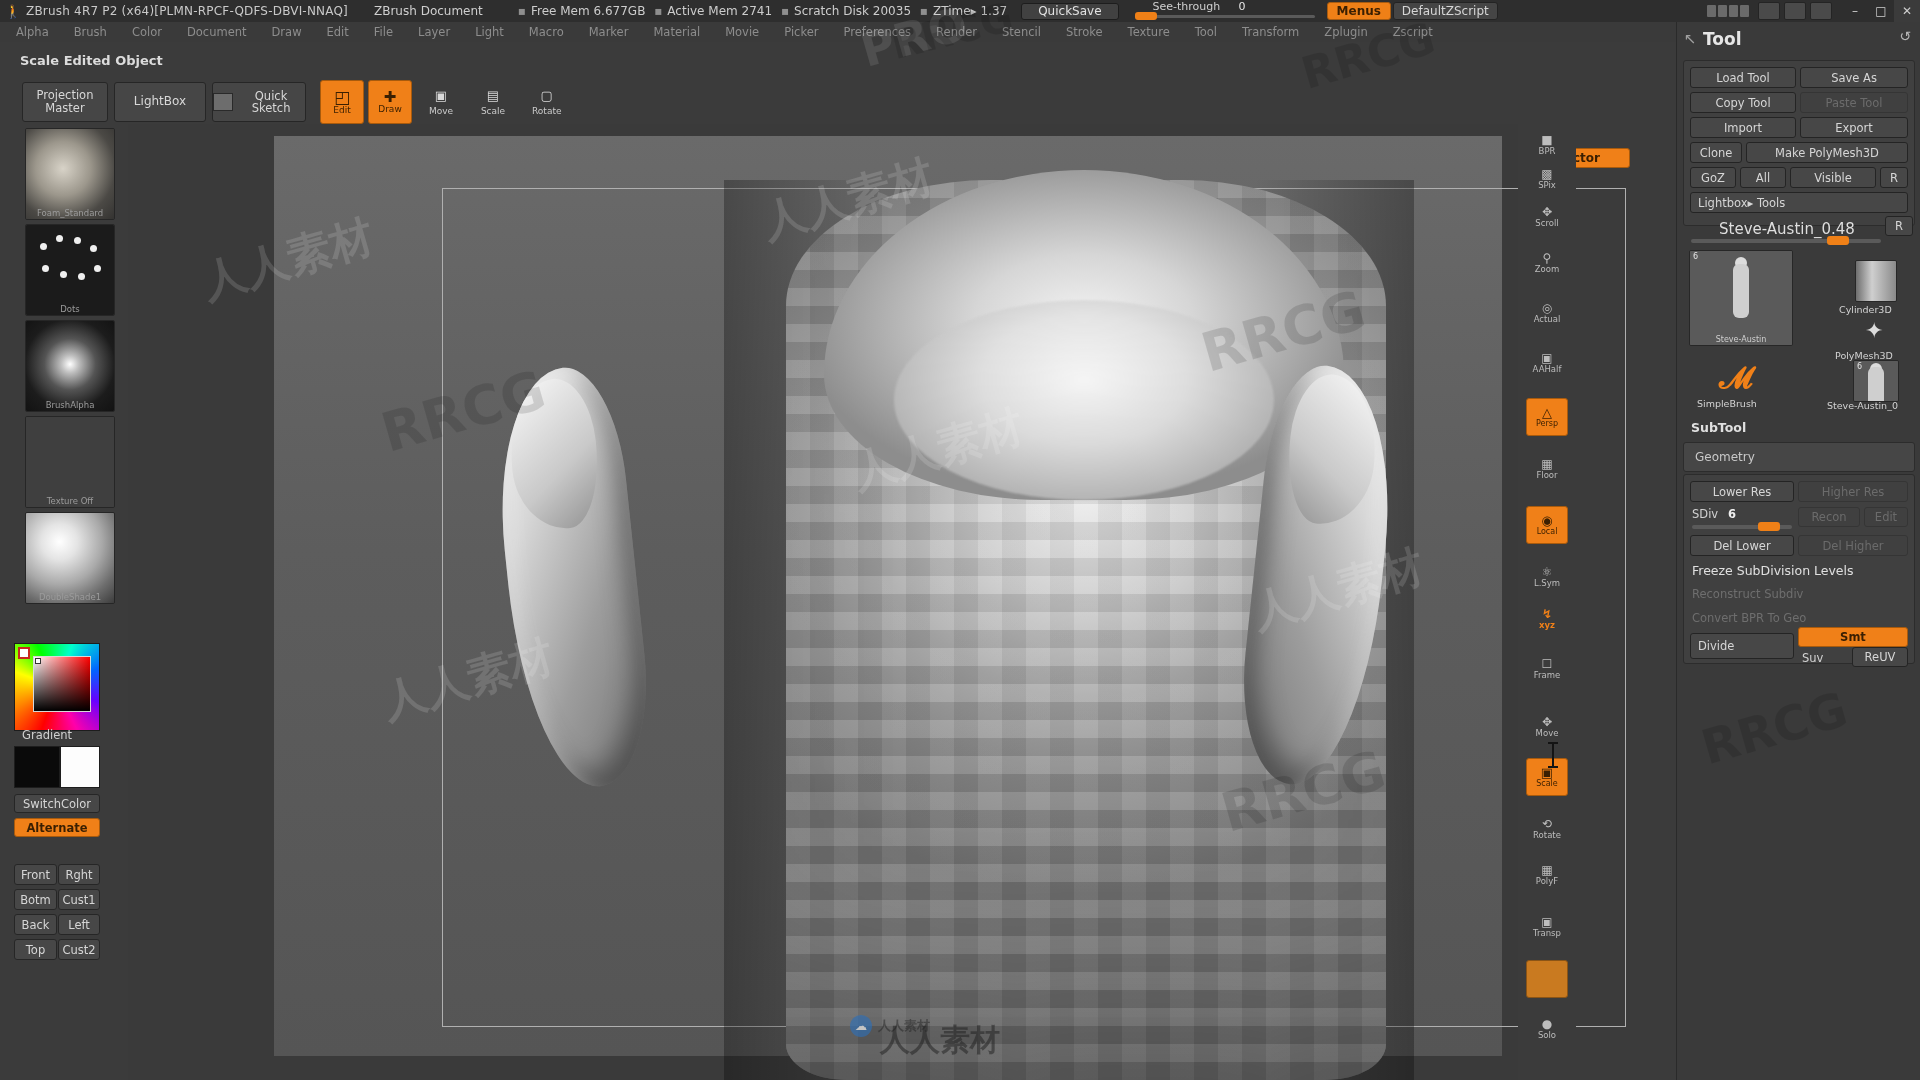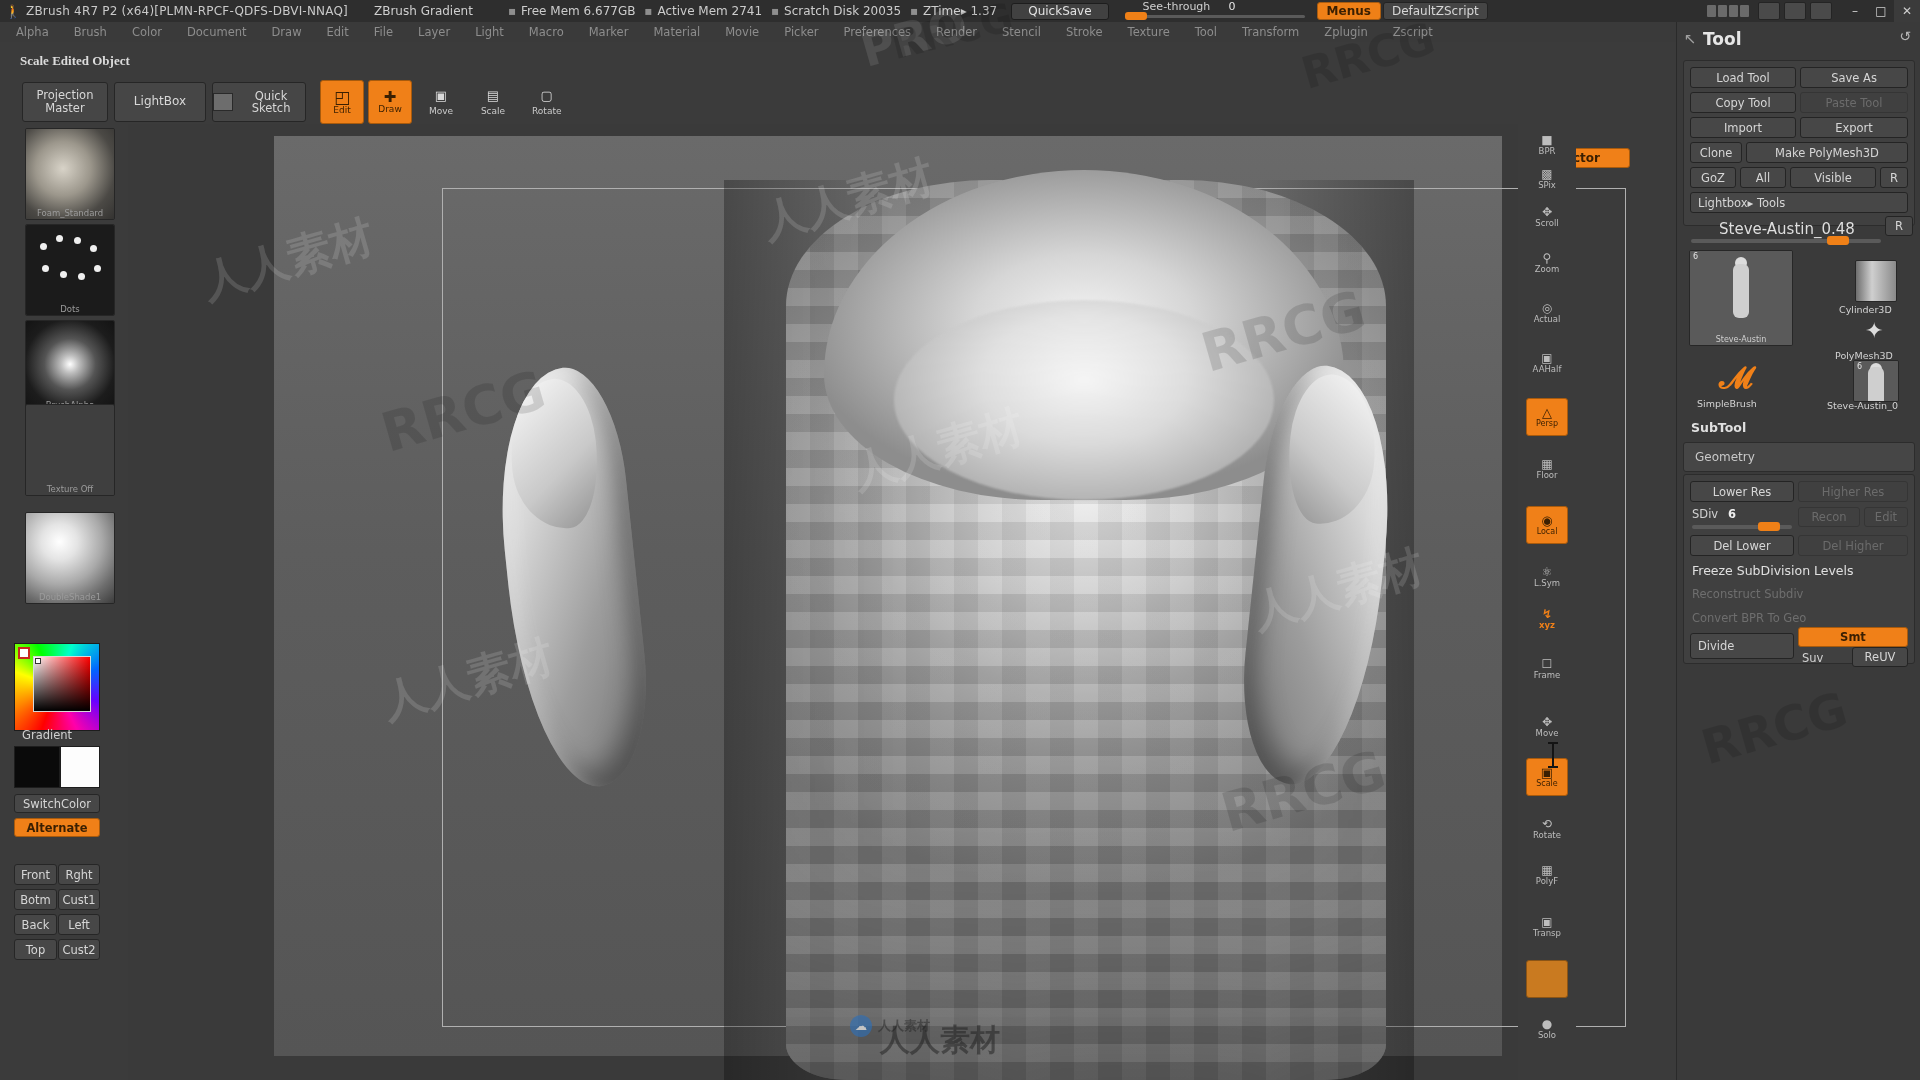--- a/index.html
+++ b/index.html
@@ -31,21 +31,21 @@
   .winbtn{width:26px;height:22px;display:flex;align-items:center;justify-content:center;color:#cfcfcf;font-size:12px;}
   .winbtn.close{background:#3b3b3b;}
   .iconbox{width:22px;height:18px;margin:0 2px;background:#4a4a4a;border:1px solid #242424;border-radius:2px;}
 
   
   .menubar{position:absolute;left:0;top:22px;width:1920px;height:20px;background:#3a3a3a;display:flex;align-items:center;
            font-size:11.5px;color:#8d8d8d;padding-left:16px;}
   .menubar span{margin-right:25px;white-space:nowrap;}
 
   
-  .subtitle{position:absolute;left:20px;top:53px;font-size:13px;color:#dcdcdc;font-weight:bold;font-family:Liberation Serif, serif;}
+  .subtitle{position:absolute;left:20px;top:53px;font-size:13px;color:#dcdcdc;font-weight:bold;}
 
   
   .shelf{position:absolute;left:0;top:72px;width:1675px;height:52px;}
   .tbtn{position:absolute;background:#464646;border:1px solid #262626;border-radius:3px;color:#d8d8d8;
         font-size:12px;display:flex;align-items:center;justify-content:center;text-align:center;line-height:1.1;}
   .tbtn.on{background:#f08018;border-color:#a85a0c;color:#3a1f02;}
   .ticon{position:absolute;display:flex;flex-direction:column;align-items:center;justify-content:flex-start;color:#cbcbcb;font-size:9px;}
   .ticon .glyph{width:26px;height:22px;display:flex;align-items:center;justify-content:center;font-size:13px;color:#d9d9d9;}
   .flat{position:absolute;font-size:12.5px;color:#d5d5d5;}
   .flat.dim{color:#6f6f6f;}
@@ -166,21 +166,21 @@
   .cursor-i:before{top:0;} .cursor-i:after{bottom:0;}
 </style>
 </head>
 <body>
 
 <div class="app">
 
   <div class="titlebar">
     <div class="zb-logo">🚶</div>
     <div class="title-text">ZBrush 4R7 P2 (x64)[PLMN-RPCF-QDFS-DBVI-NNAQ]</div>
-    <div class="title-doc">ZBrush Gradient</div>
+    <div class="title-doc">ZBrush Document</div>
     <div class="sysinfo">
       <span class="bullet">▪</span><span>Free Mem 6.677GB</span>
       <span class="bullet">▪</span><span>Active Mem 2741</span>
       <span class="bullet">▪</span><span>Scratch Disk 20035</span>
       <span class="bullet">▪</span><span>ZTime▸ 1.37</span>
     </div>
     <div class="quicksave">QuickSave</div>
     <div class="seethru">
       <div class="lbl">See-through</div>
       <div class="val">0</div>
@@ -323,21 +323,21 @@
           <i style="left:34px;top:46px"></i>
         <i style="left:52px;top:48px"></i>
           <i style="left:68px;top:40px"></i>
       </div>
       <div class="cap">Dots</div>
     </div>
     <div class="lcell" style="top:196px;">
       <div class="alphabox"></div>
       <div class="cap">BrushAlpha</div>
     </div>
-    <div class="lcell" style="top:280px;">
+    <div class="lcell" style="top:292px;">
       <div class="texoff"></div>
       <div class="cap">Texture Off</div>
     </div>
     <div class="lcell" style="top:388px;">
       <div class="matball"></div>
       <div class="cap">DoubleShade1</div>
     </div>
 
     <div class="colorwheel">
       <div class="inner"></div>

